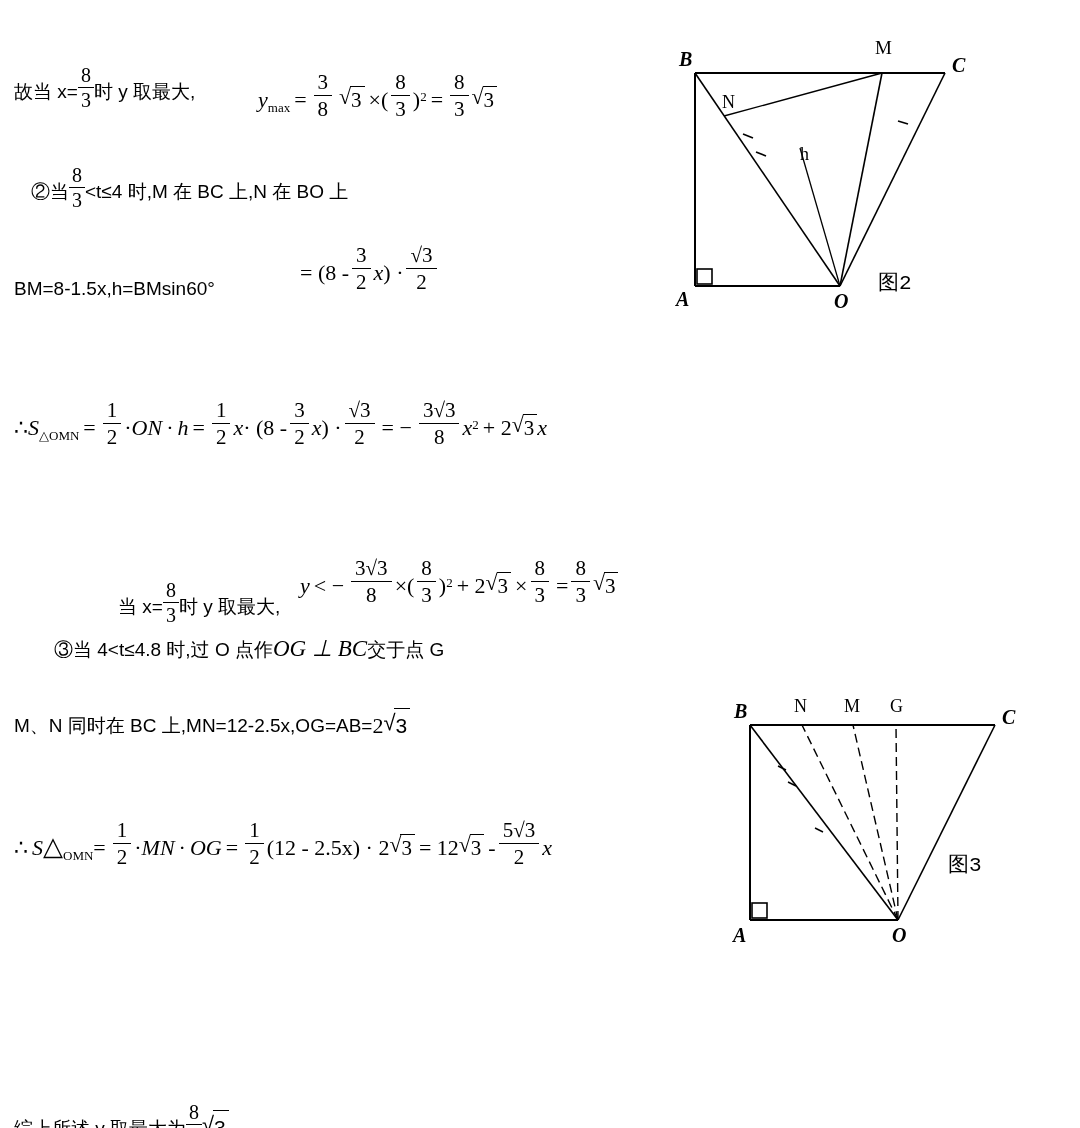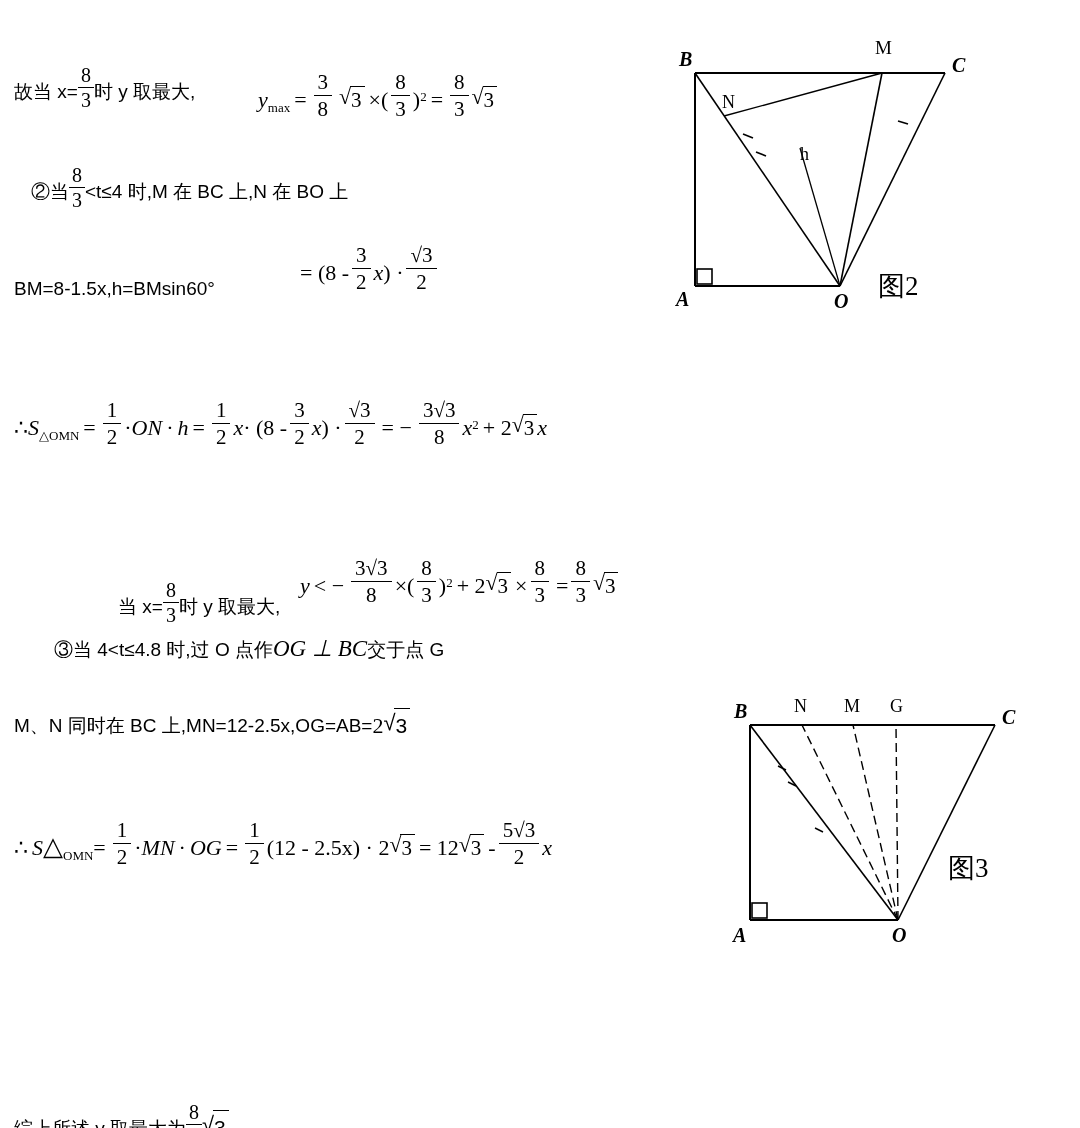--- a/index.html
+++ b/index.html
@@ -105,22 +105,22 @@
   }
   .inlinefrac-txt .den {
     display: block;
     padding: 0 3px;
     font-size: 20px;
     line-height: 1.2;
     font-family: "Liberation Serif", serif;
   }
   .figwrap { position: absolute; }
   .figlabel {
-    font-family: Liberation Serif, serif;
-    font-size: 27px;
+    font-family: Liberation Mono, monospace;
+    font-size: 21px;
   }
   svg text {
     font-family: "Liberation Serif", serif;
   }
 </style>
 </head>
 <body>
 
 <div class="page">
 

